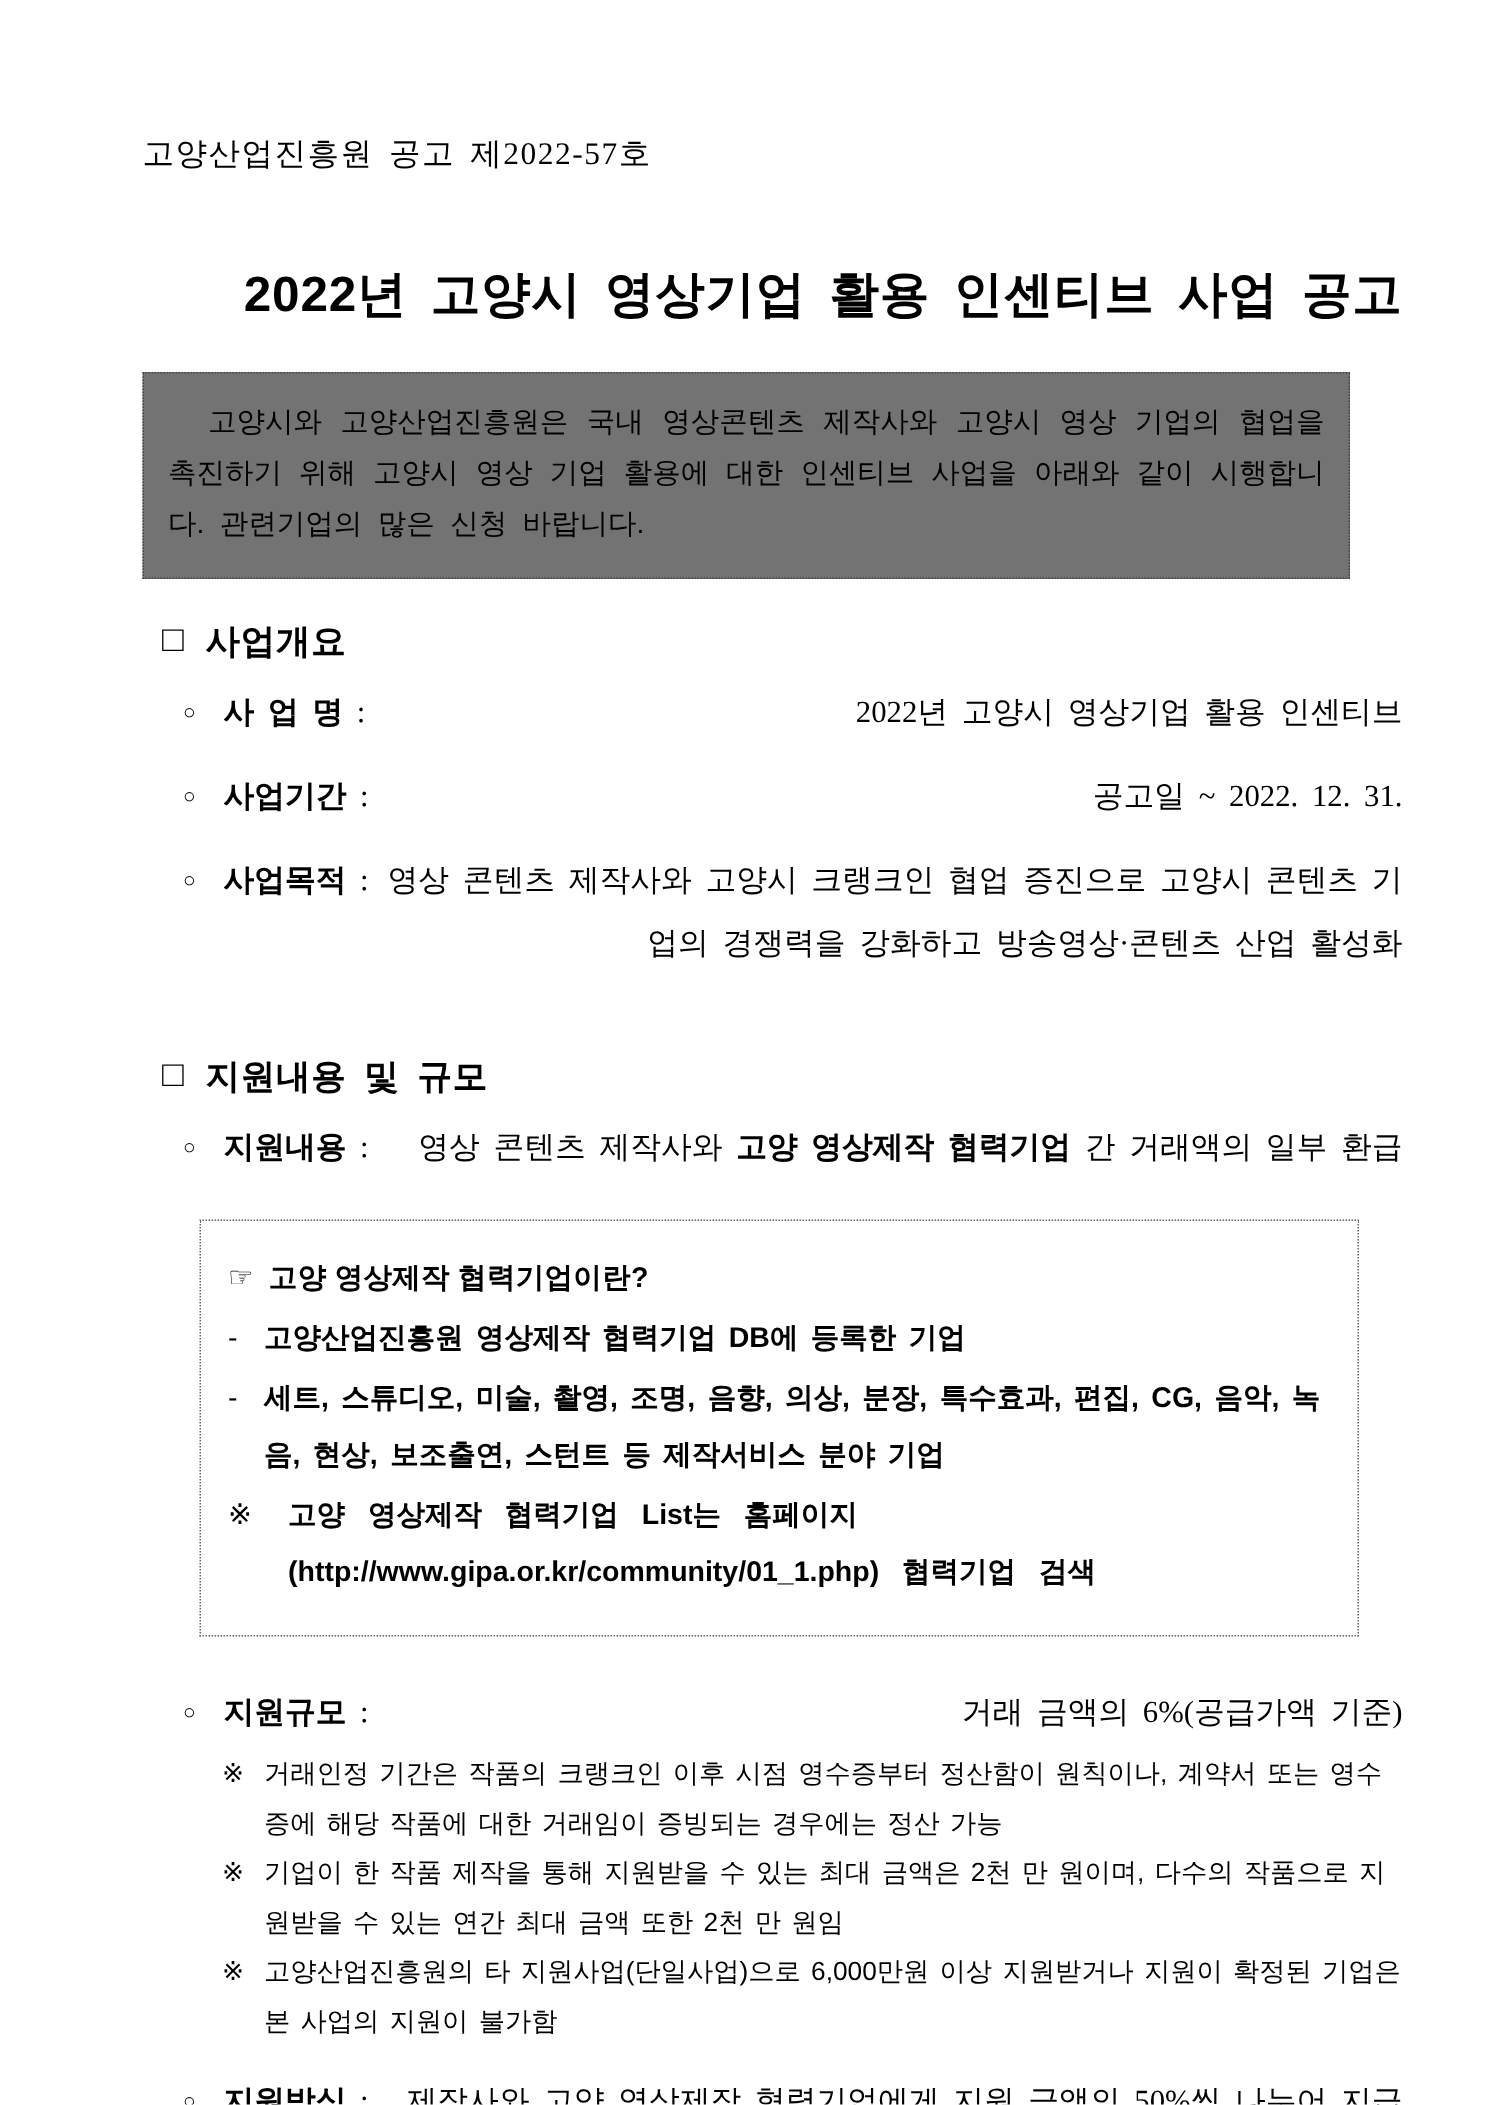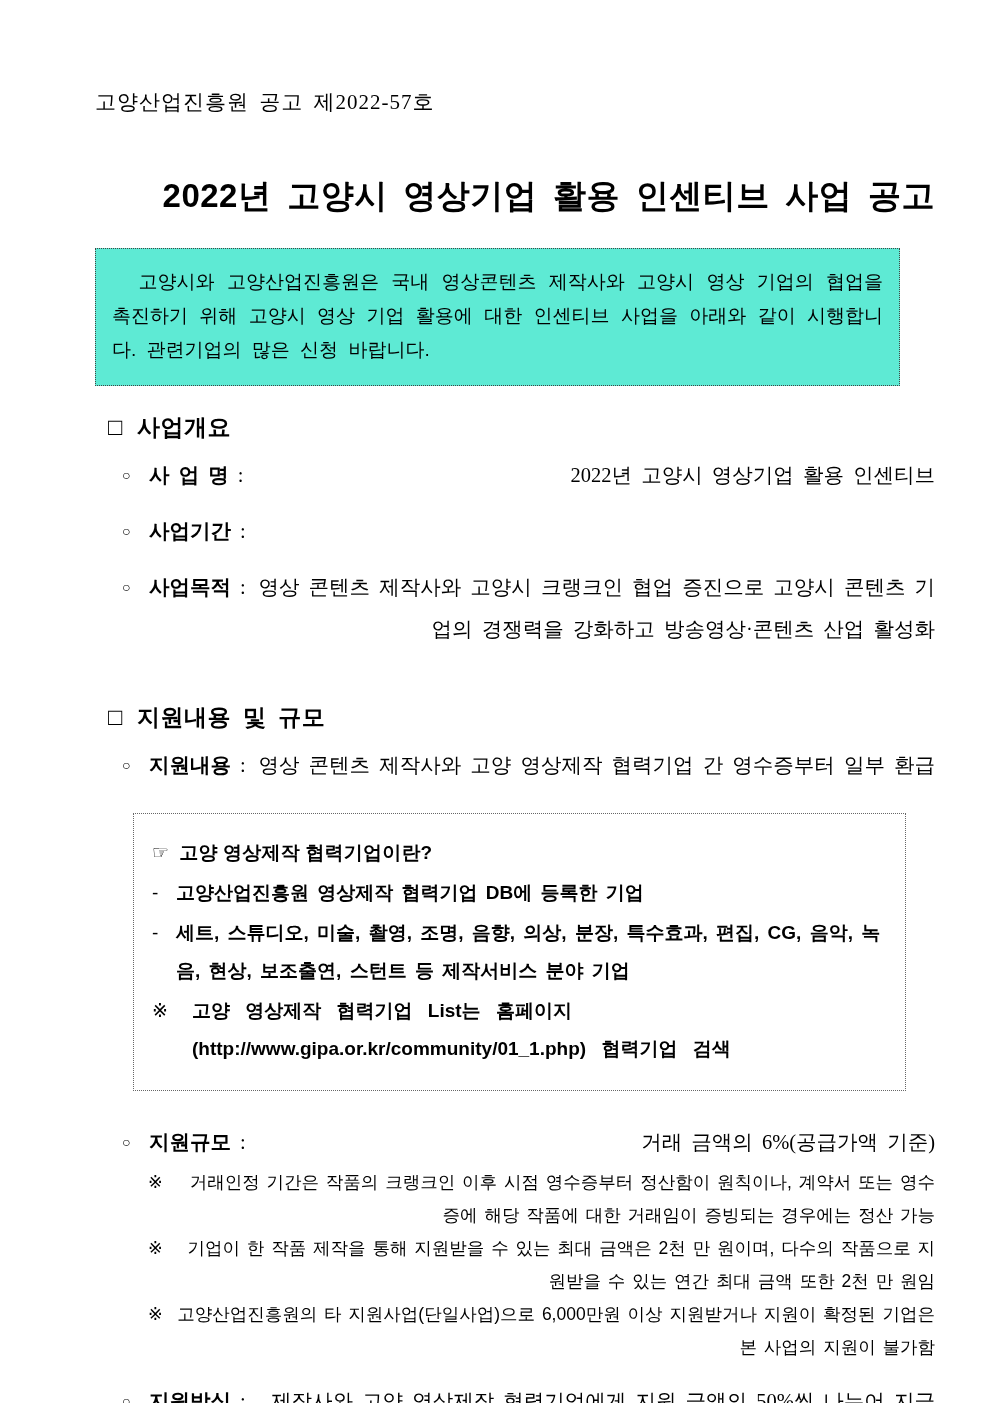--- a/index.html
+++ b/index.html
@@ -35,21 +35,21 @@
     font-weight: 800;
     letter-spacing: 0.5px;
     word-spacing: 6px;
     line-height: 1.2;
   }
 
   
   .intro-box {
     margin-top: 32px;
     margin-right: 35px;
-    background: #5eead4;
+    background: #737373;
     border: 1px dotted #444;
     padding: 16px 16px 18px 16px;
   }
   .intro-box p {
     font-family: "Liberation Sans", "DejaVu Sans", sans-serif;
     font-size: 19px;
     line-height: 34px;
     text-align: justify;
     text-indent: 1.4em;
     word-spacing: 5px;
@@ -91,21 +91,21 @@
     font-size: 14px;
     transform: translateY(-2px);
   }
   .o-item .olabel {
     font-weight: bold;
     white-space: nowrap;
     margin-right: 9px;
   }
   .o-item .ocolon { margin-right: 9px; }
   .o-item .otext { flex: 1; text-align: right; }
-  .o-item .otext .bold { font-weight: normal; }
+  .o-item .otext .bold { font-weight: bold; }
 
   
   .info-box {
     margin: 24px 29px 30px 38px;
     border: 1px dotted #666;
     background: #fff;
     padding: 20px 18px 22px 18px;
     font-family: "Liberation Sans", "DejaVu Sans", sans-serif;
     font-size: 19px;
     line-height: 38px;
@@ -142,21 +142,21 @@
     margin-right: 0;
     font-family: "Liberation Sans", "DejaVu Sans", sans-serif;
     font-size: 17.5px;
     line-height: 33px;
     word-spacing: 2px;
   }
   .note-row .nbull {
     flex-shrink: 0;
     width: 28px;
   }
-  .note-row .ntext { flex: 1; text-align: right; }
+  .note-row .ntext { flex: 1; }
   .note-row + .o-item { margin-top: 16px; }
 </style>
 </head>
 <body>
 
 <div class="page">
 
   <div class="notice-no">고양산업진흥원 공고 제2022-57호</div>
 
   <h1 class="doc-title">2022년 고양시 영상기업 활용 인센티브 사업 공고</h1>
@@ -174,39 +174,40 @@
     <span class="obull">○</span>
     <span class="olabel">사 업 명</span>
     <span class="ocolon">:</span>
     <span class="otext">2022년 고양시 영상기업 활용 인센티브</span>
   </div>
 
   <div class="o-item">
     <span class="obull">○</span>
     <span class="olabel">사업기간</span>
     <span class="ocolon">:</span>
+    <span class="otext">공고일 ~ 2022. 12. 31.</span>
   </div>
 
   <div class="o-item">
     <span class="obull">○</span>
     <span class="olabel">사업목적</span>
     <span class="ocolon">:</span>
     <span class="otext">영상 콘텐츠 제작사와 고양시 크랭크인 협업 증진으로 고양시 콘텐츠 기업의 경쟁력을 강화하고 방송영상·콘텐츠 산업 활성화</span>
   </div>
 
   <h2 class="sec-head s2">
     <span class="sqbull">□</span>
     <span>지원내용 및 규모</span>
   </h2>
 
   <div class="o-item">
     <span class="obull">○</span>
     <span class="olabel">지원내용</span>
     <span class="ocolon">:</span>
-    <span class="otext"><span>영상 콘텐츠 제작사와 </span><span class="bold">고양 영상제작 협력기업</span><span> 간 영수증부터 일부 환급</span></span>
+    <span class="otext"><span>영상 콘텐츠 제작사와 </span><span class="bold">고양 영상제작 협력기업</span><span> 간 거래액의 일부 환급</span></span>
   </div>
 
   <div class="info-box">
     <div class="ib-head">
       <span class="hand">☞</span>
       <span>고양 영상제작 협력기업이란?</span>
     </div>
     <div class="ib-row">
       <span class="dash">-</span>
       <span class="ib-text">고양산업진흥원 영상제작 협력기업 DB에 등록한 기업</span>

